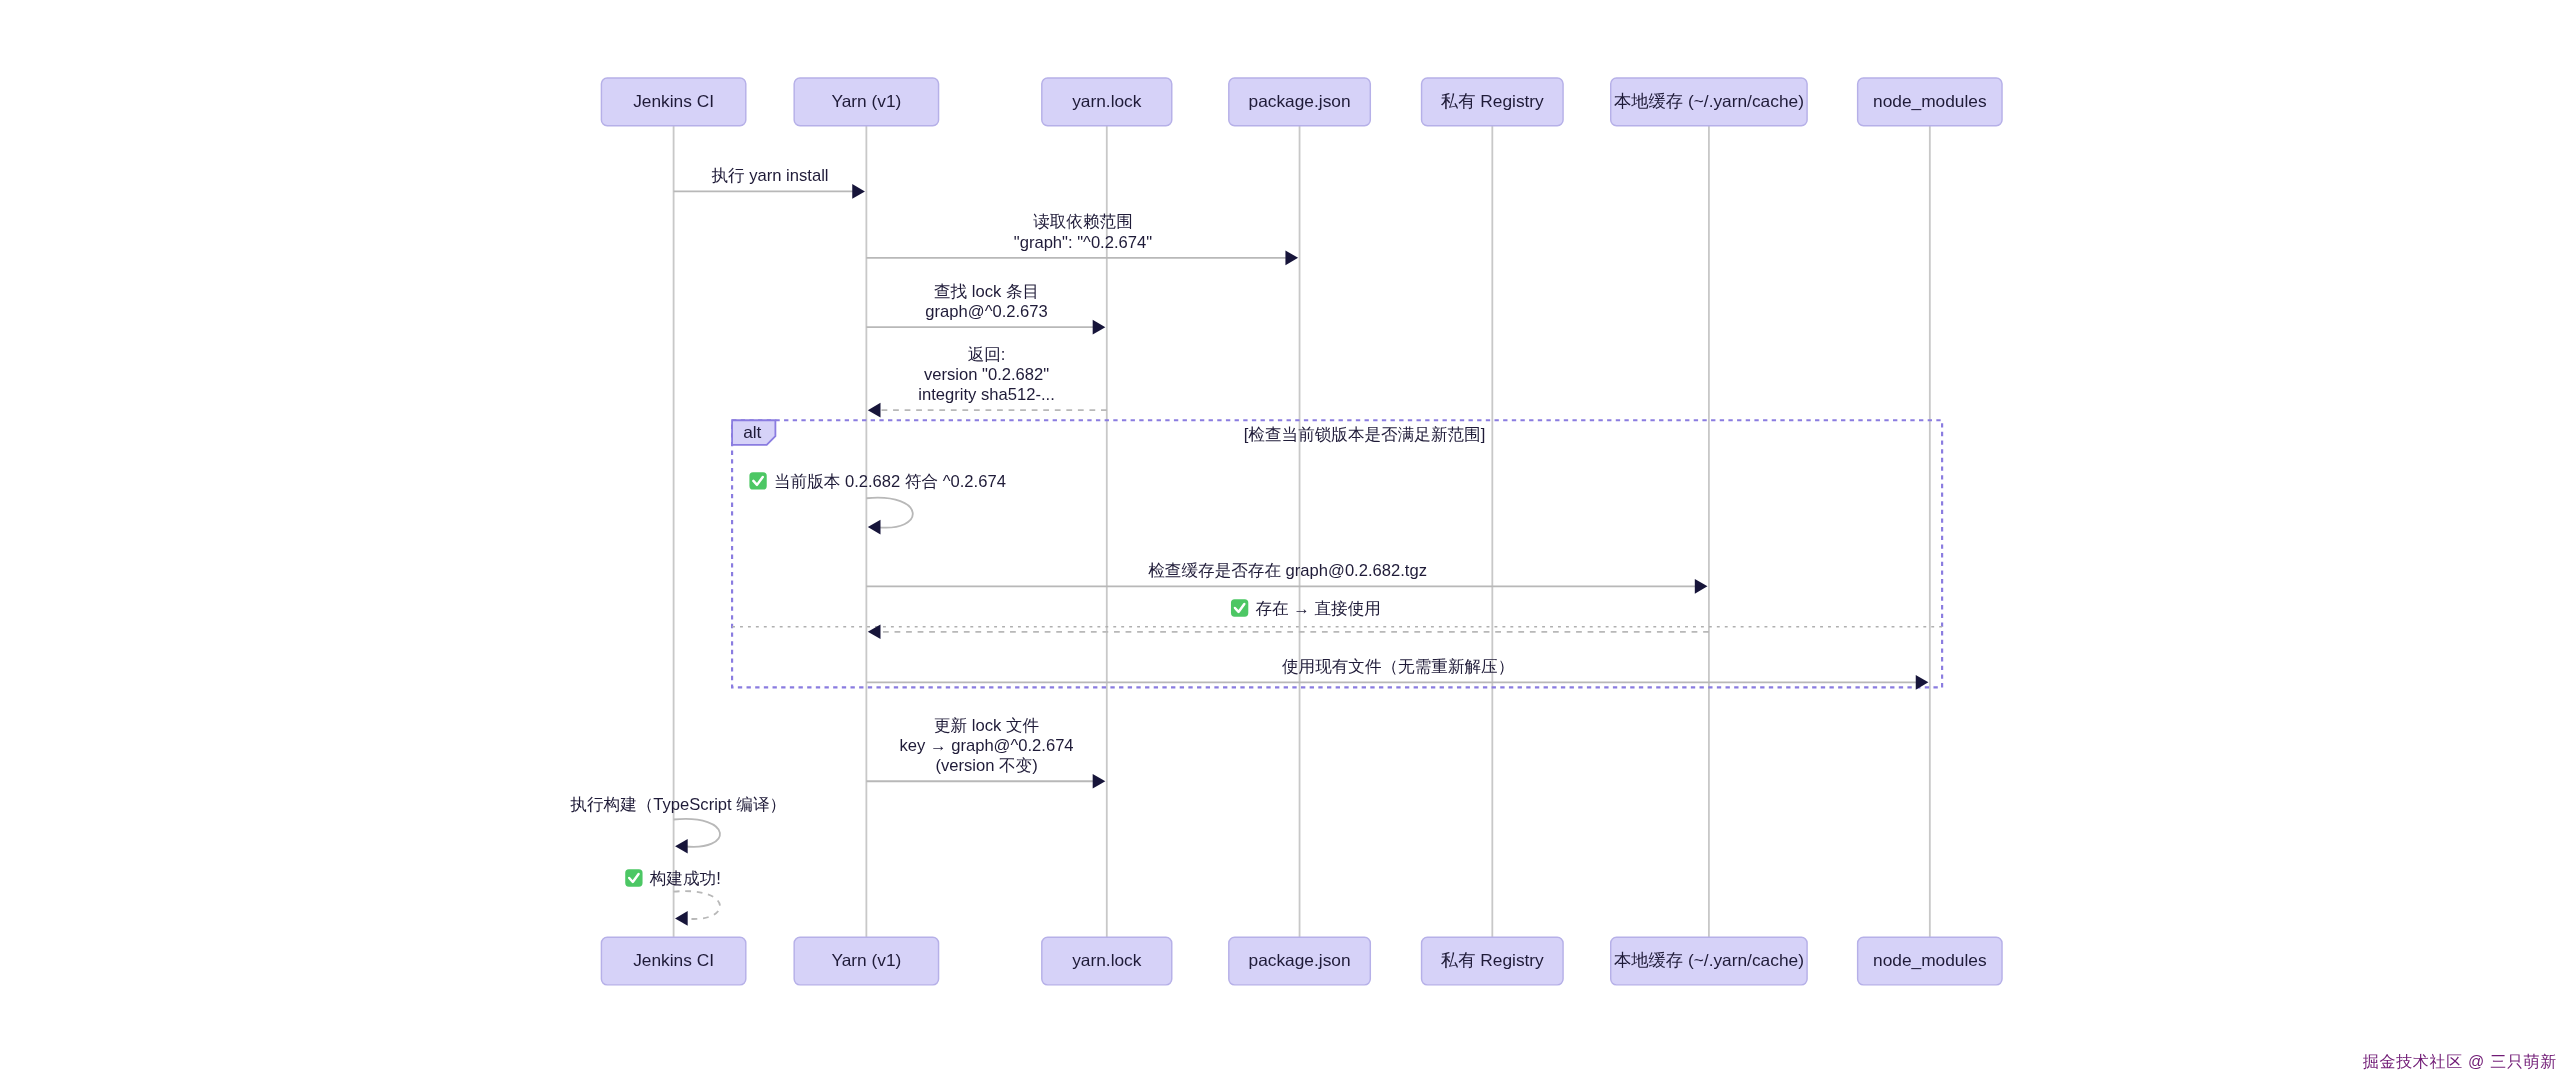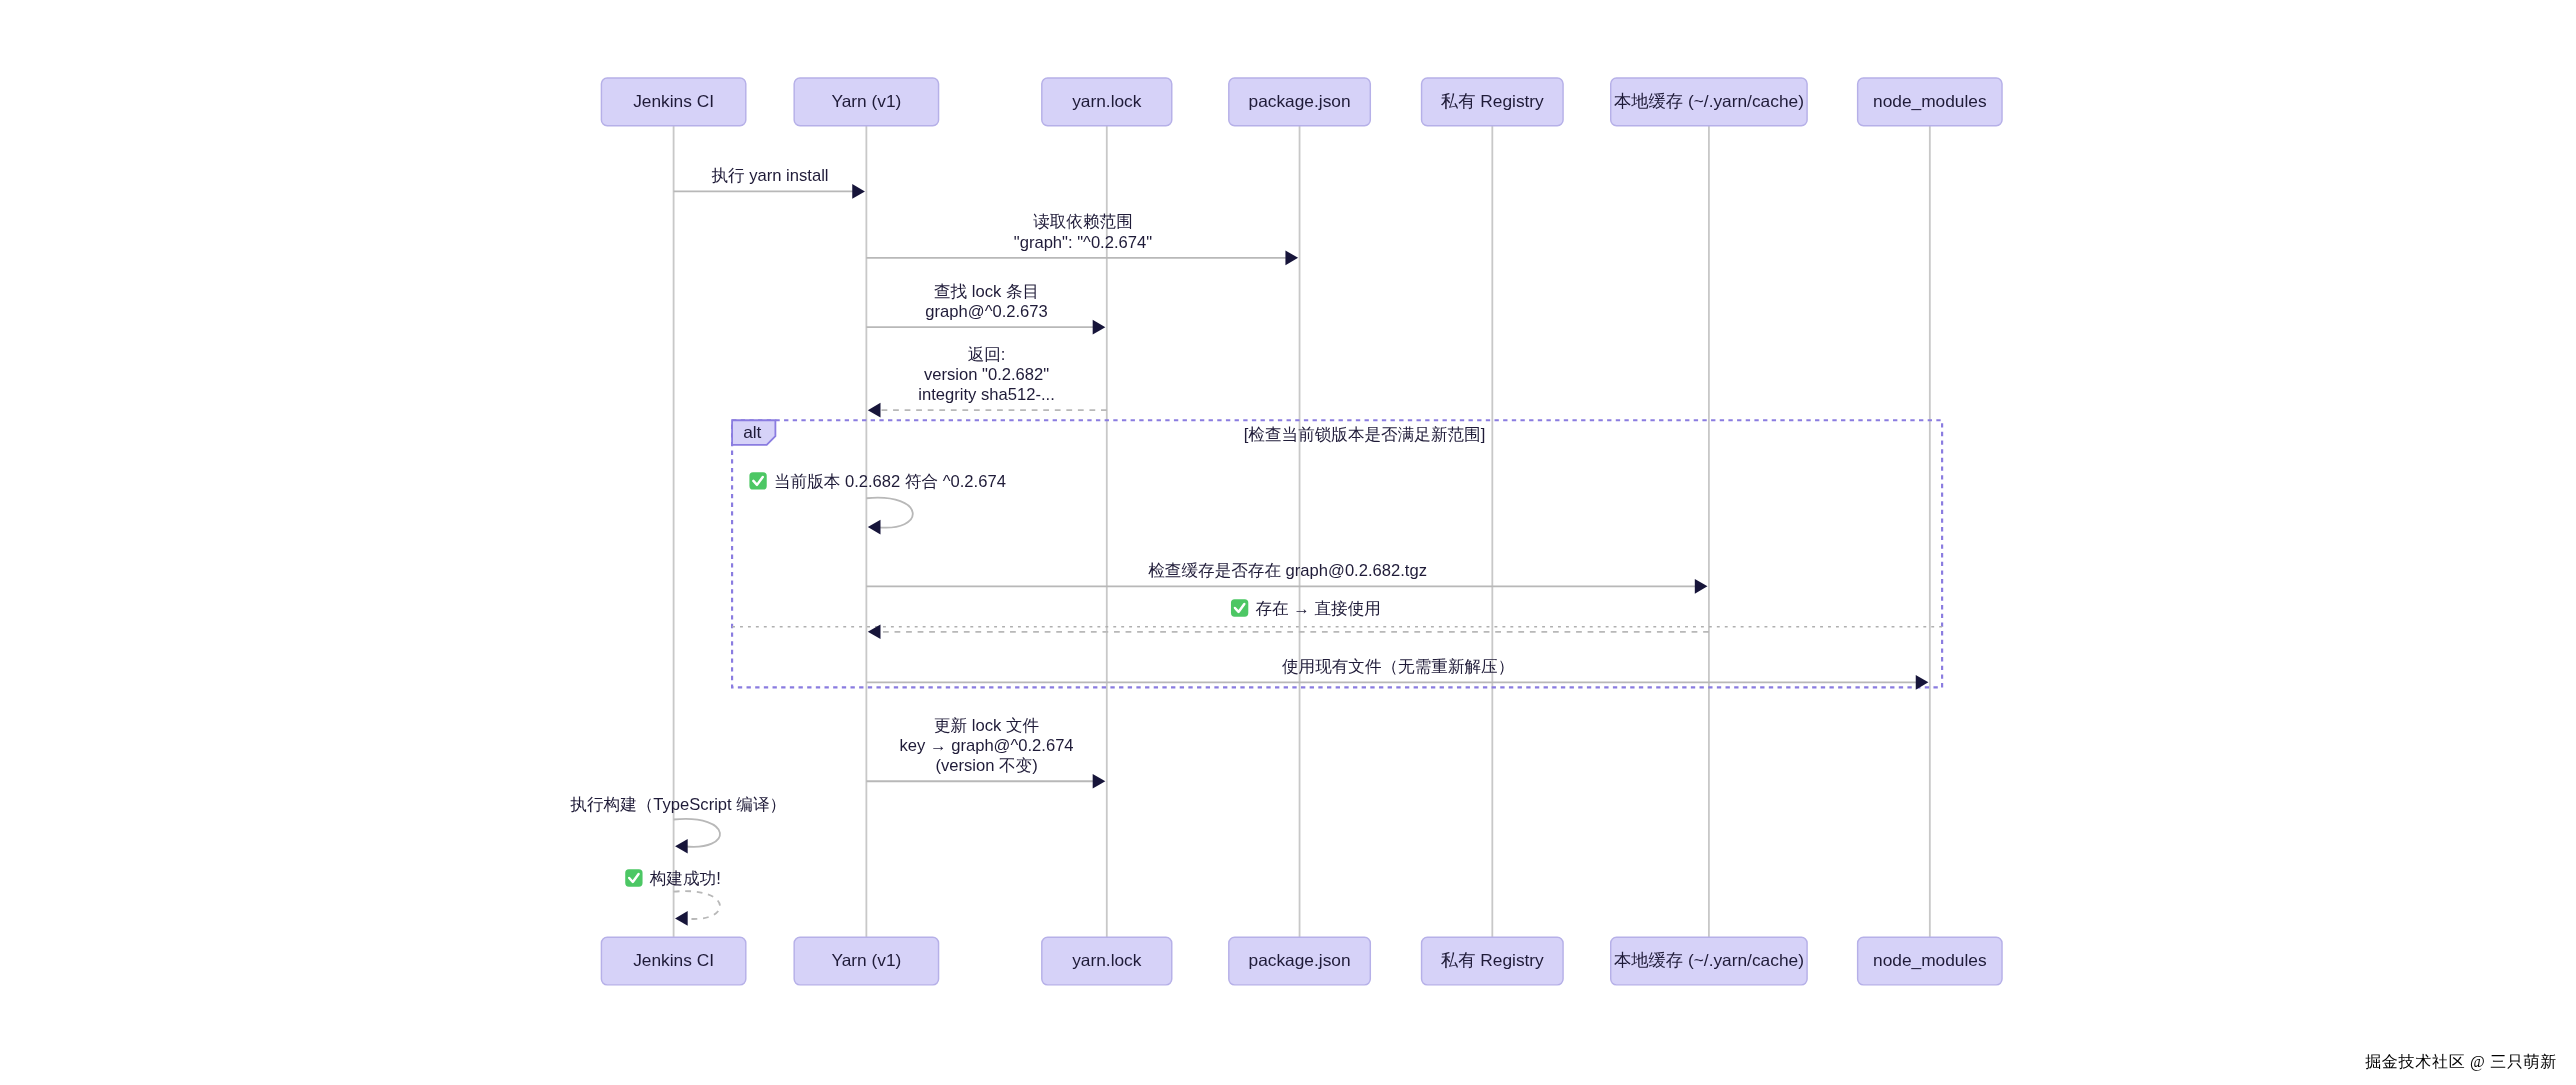--- a/index.html
+++ b/index.html
@@ -113,23 +113,23 @@
     stroke-width: 3.4;
     fill: none;
     stroke-linecap: round;
     stroke-linejoin: round;
   }
   
   #watermark {
     position: absolute;
     right: 19px;
     bottom: 13px;
-    font-family: Liberation Serif, serif;
+    font-family: Liberation Sans, sans-serif;
     font-size: 16px;
-    color: #000000;
+    color: #701a75;
     white-space: nowrap;
     letter-spacing: 0.7px;
     margin-left: 39px;
   }
 </style>
 </head>
 <body>
 
 <div id="diagram-root">
   <svg class="seq-canvas" id="seq-canvas" viewBox="0 0 3568 1504" xmlns="http://www.w3.org/2000/svg">

